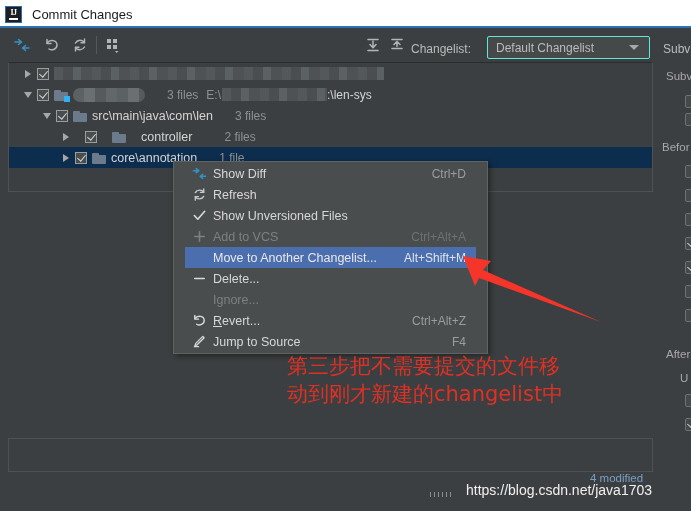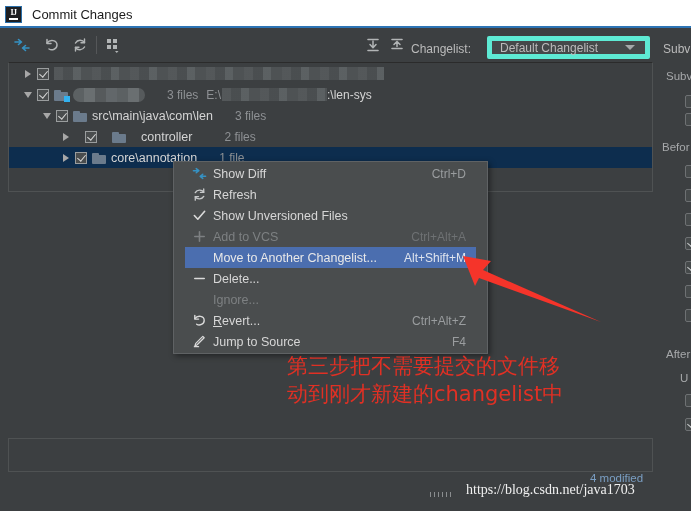--- a/index.html
+++ b/index.html
@@ -57,21 +57,21 @@
   }
   .tb-sep {
     position: absolute; top: 8px; width: 1px; height: 18px; background: #555759;
   }
   .tb-label {
     position: absolute; font-size: 12px; color: #bbbbbb;
     font-family: "Liberation Sans", sans-serif;
   }
   .combo {
     position: absolute; box-sizing: border-box;
-    background: #45494a; border: 5px solid #5eead4;
+    background: #45494a; border: 1px solid #5eead4;
     border-radius: 2px;
     display: flex; align-items: center;
     padding-left: 8px; padding-right: 4px;
   }
   .combo .val {
     font-size: 12px; color: #bbbbbb; flex: 1;
   }
   .combo .arrow {
     width: 0; height: 0;
     border-left: 5px solid transparent;
@@ -236,21 +236,21 @@
     border: 1px solid #4f5253; box-sizing: border-box;
     background: #3c3f41;
   }
   .modified-text {
     position: absolute; left: 590px; top: 472px;
     font-size: 11.5px; color: #7a9fc4;
   }
   .watermark {
     position: absolute; left: 466px; top: 482px;
     font-size: 14px; color: #f0f0f0;
-    font-family: Liberation Serif, serif;
+    font-family: Liberation Sans, sans-serif;
   }
   .grip {
     position: absolute; left: 430px; top: 492px;
     width: 22px; height: 5px;
     background: repeating-linear-gradient(90deg,
       #8a8d8f 0px, #8a8d8f 1px, transparent 1px, transparent 4px);
   }
 </style>
 </head>
 <body>

